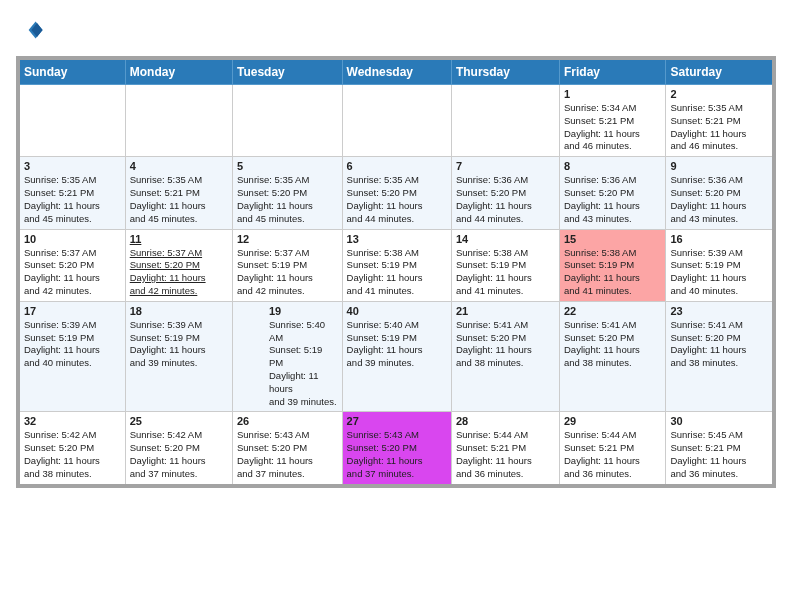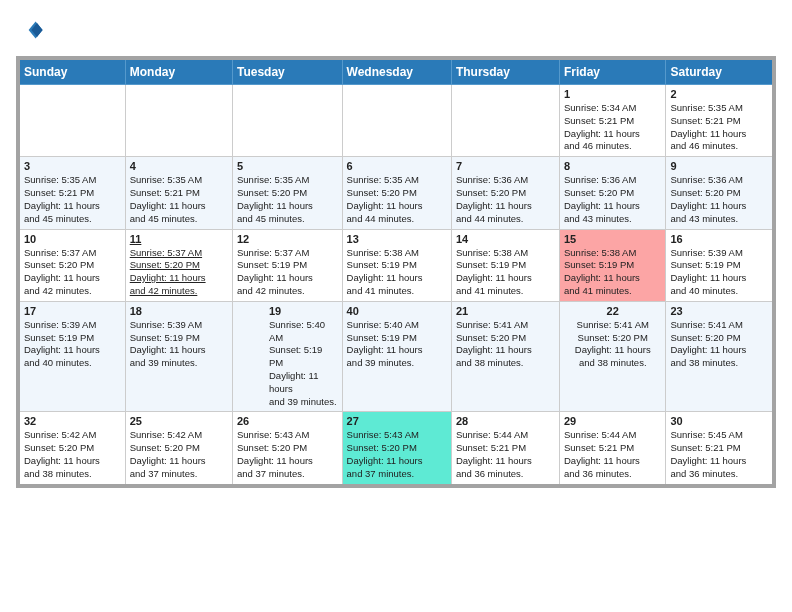--- a/index.html
+++ b/index.html
@@ -278,21 +278,21 @@
 Daylight: 11 hours
 and 39 minutes.</div>
         </td>
         <td style="background: rgb(240, 246, 252);">
           <span class="day-num">21</span>
           <div class="day-info" style="white-space: pre-line;">Sunrise: 5:41 AM
 Sunset: 5:20 PM
 Daylight: 11 hours
 and 38 minutes.</div>
         </td>
-        <td style="background: rgb(240, 246, 252); text-align: center;">
+        <td style="background: rgb(240, 246, 252);">
           <span class="day-num">22</span>
           <div class="day-info" style="white-space: pre-line;">Sunrise: 5:41 AM
 Sunset: 5:20 PM
 Daylight: 11 hours
 and 38 minutes.</div>
         </td>
         <td style="background: rgb(240, 246, 252);">
           <span class="day-num">23</span>
           <div class="day-info" style="white-space: pre-line;">Sunrise: 5:41 AM
 Sunset: 5:20 PM
@@ -315,21 +315,21 @@
 Daylight: 11 hours
 and 37 minutes.</div>
         </td>
         <td style="background: rgb(255, 255, 255);">
           <span class="day-num">26</span>
           <div class="day-info" style="white-space: pre-line;">Sunrise: 5:43 AM
 Sunset: 5:20 PM
 Daylight: 11 hours
 and 37 minutes.</div>
         </td>
-        <td style="background: #5eead4;">
+        <td style="background: #d946ef;">
           <span class="day-num">27</span>
           <div class="day-info" style="white-space: pre-line;">Sunrise: 5:43 AM
 Sunset: 5:20 PM
 Daylight: 11 hours
 and 37 minutes.</div>
         </td>
         <td style="background: rgb(255, 255, 255);">
           <span class="day-num">28</span>
           <div class="day-info" style="white-space: pre-line;">Sunrise: 5:44 AM
 Sunset: 5:21 PM

